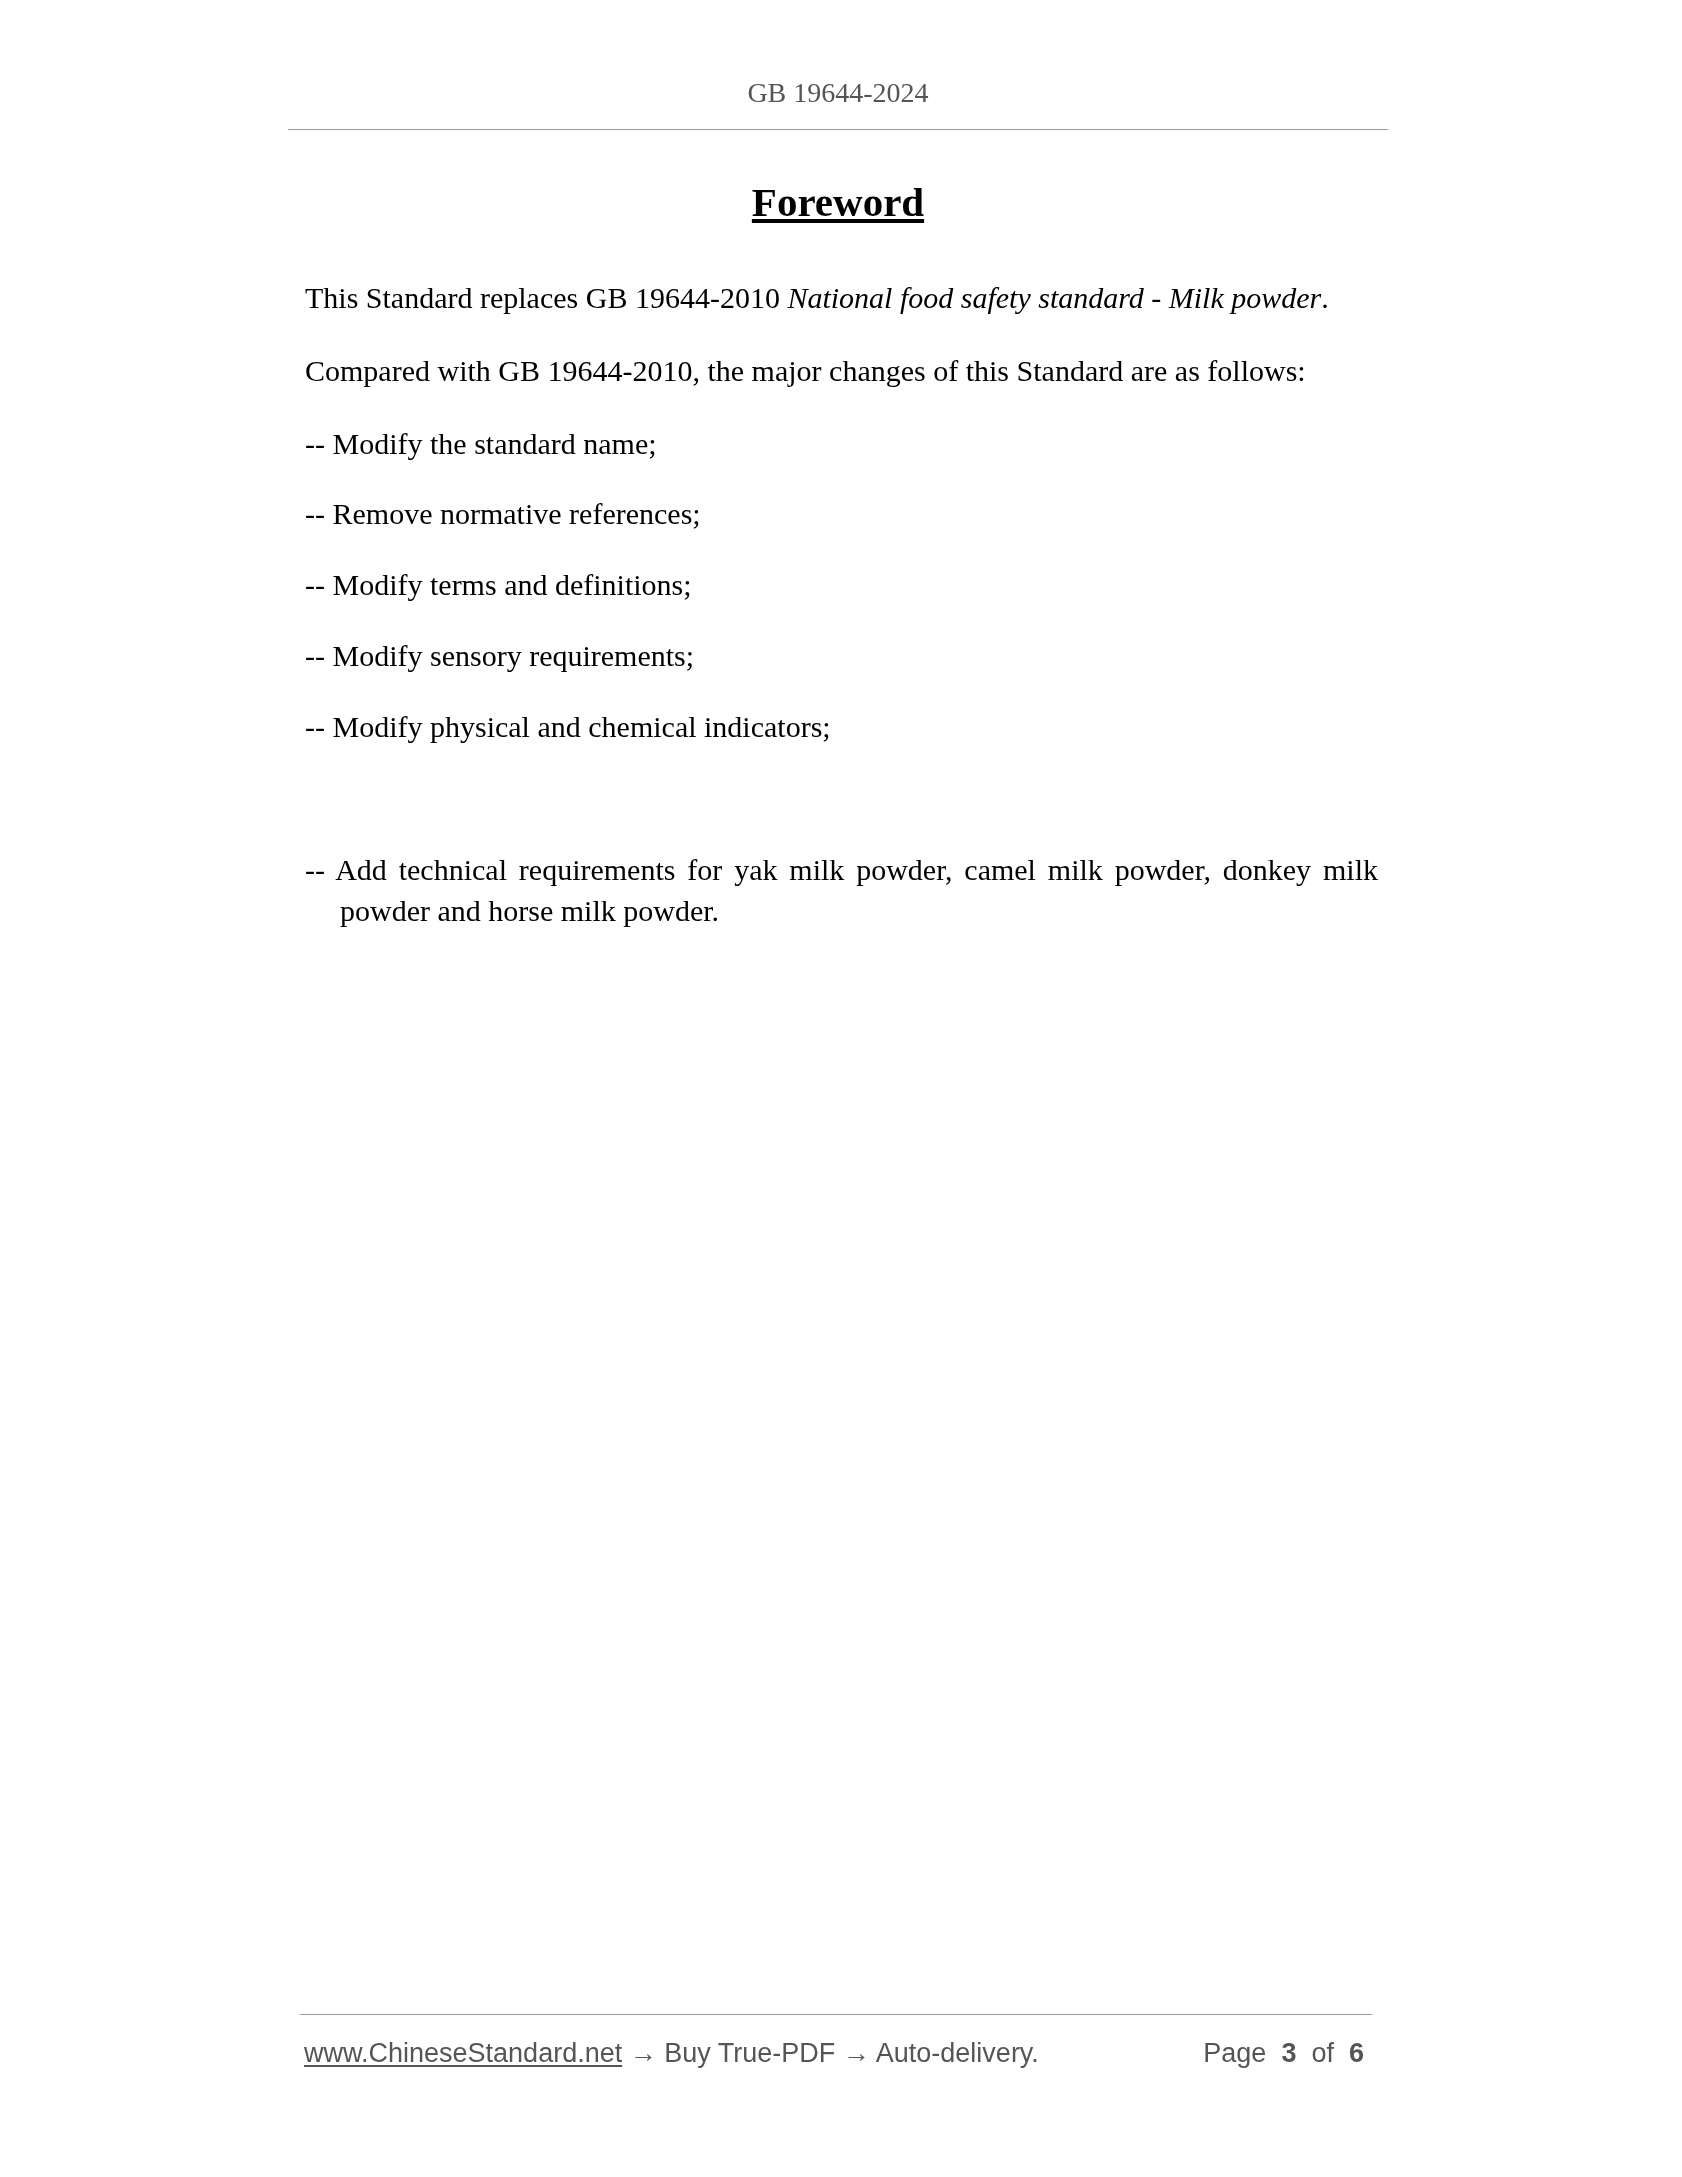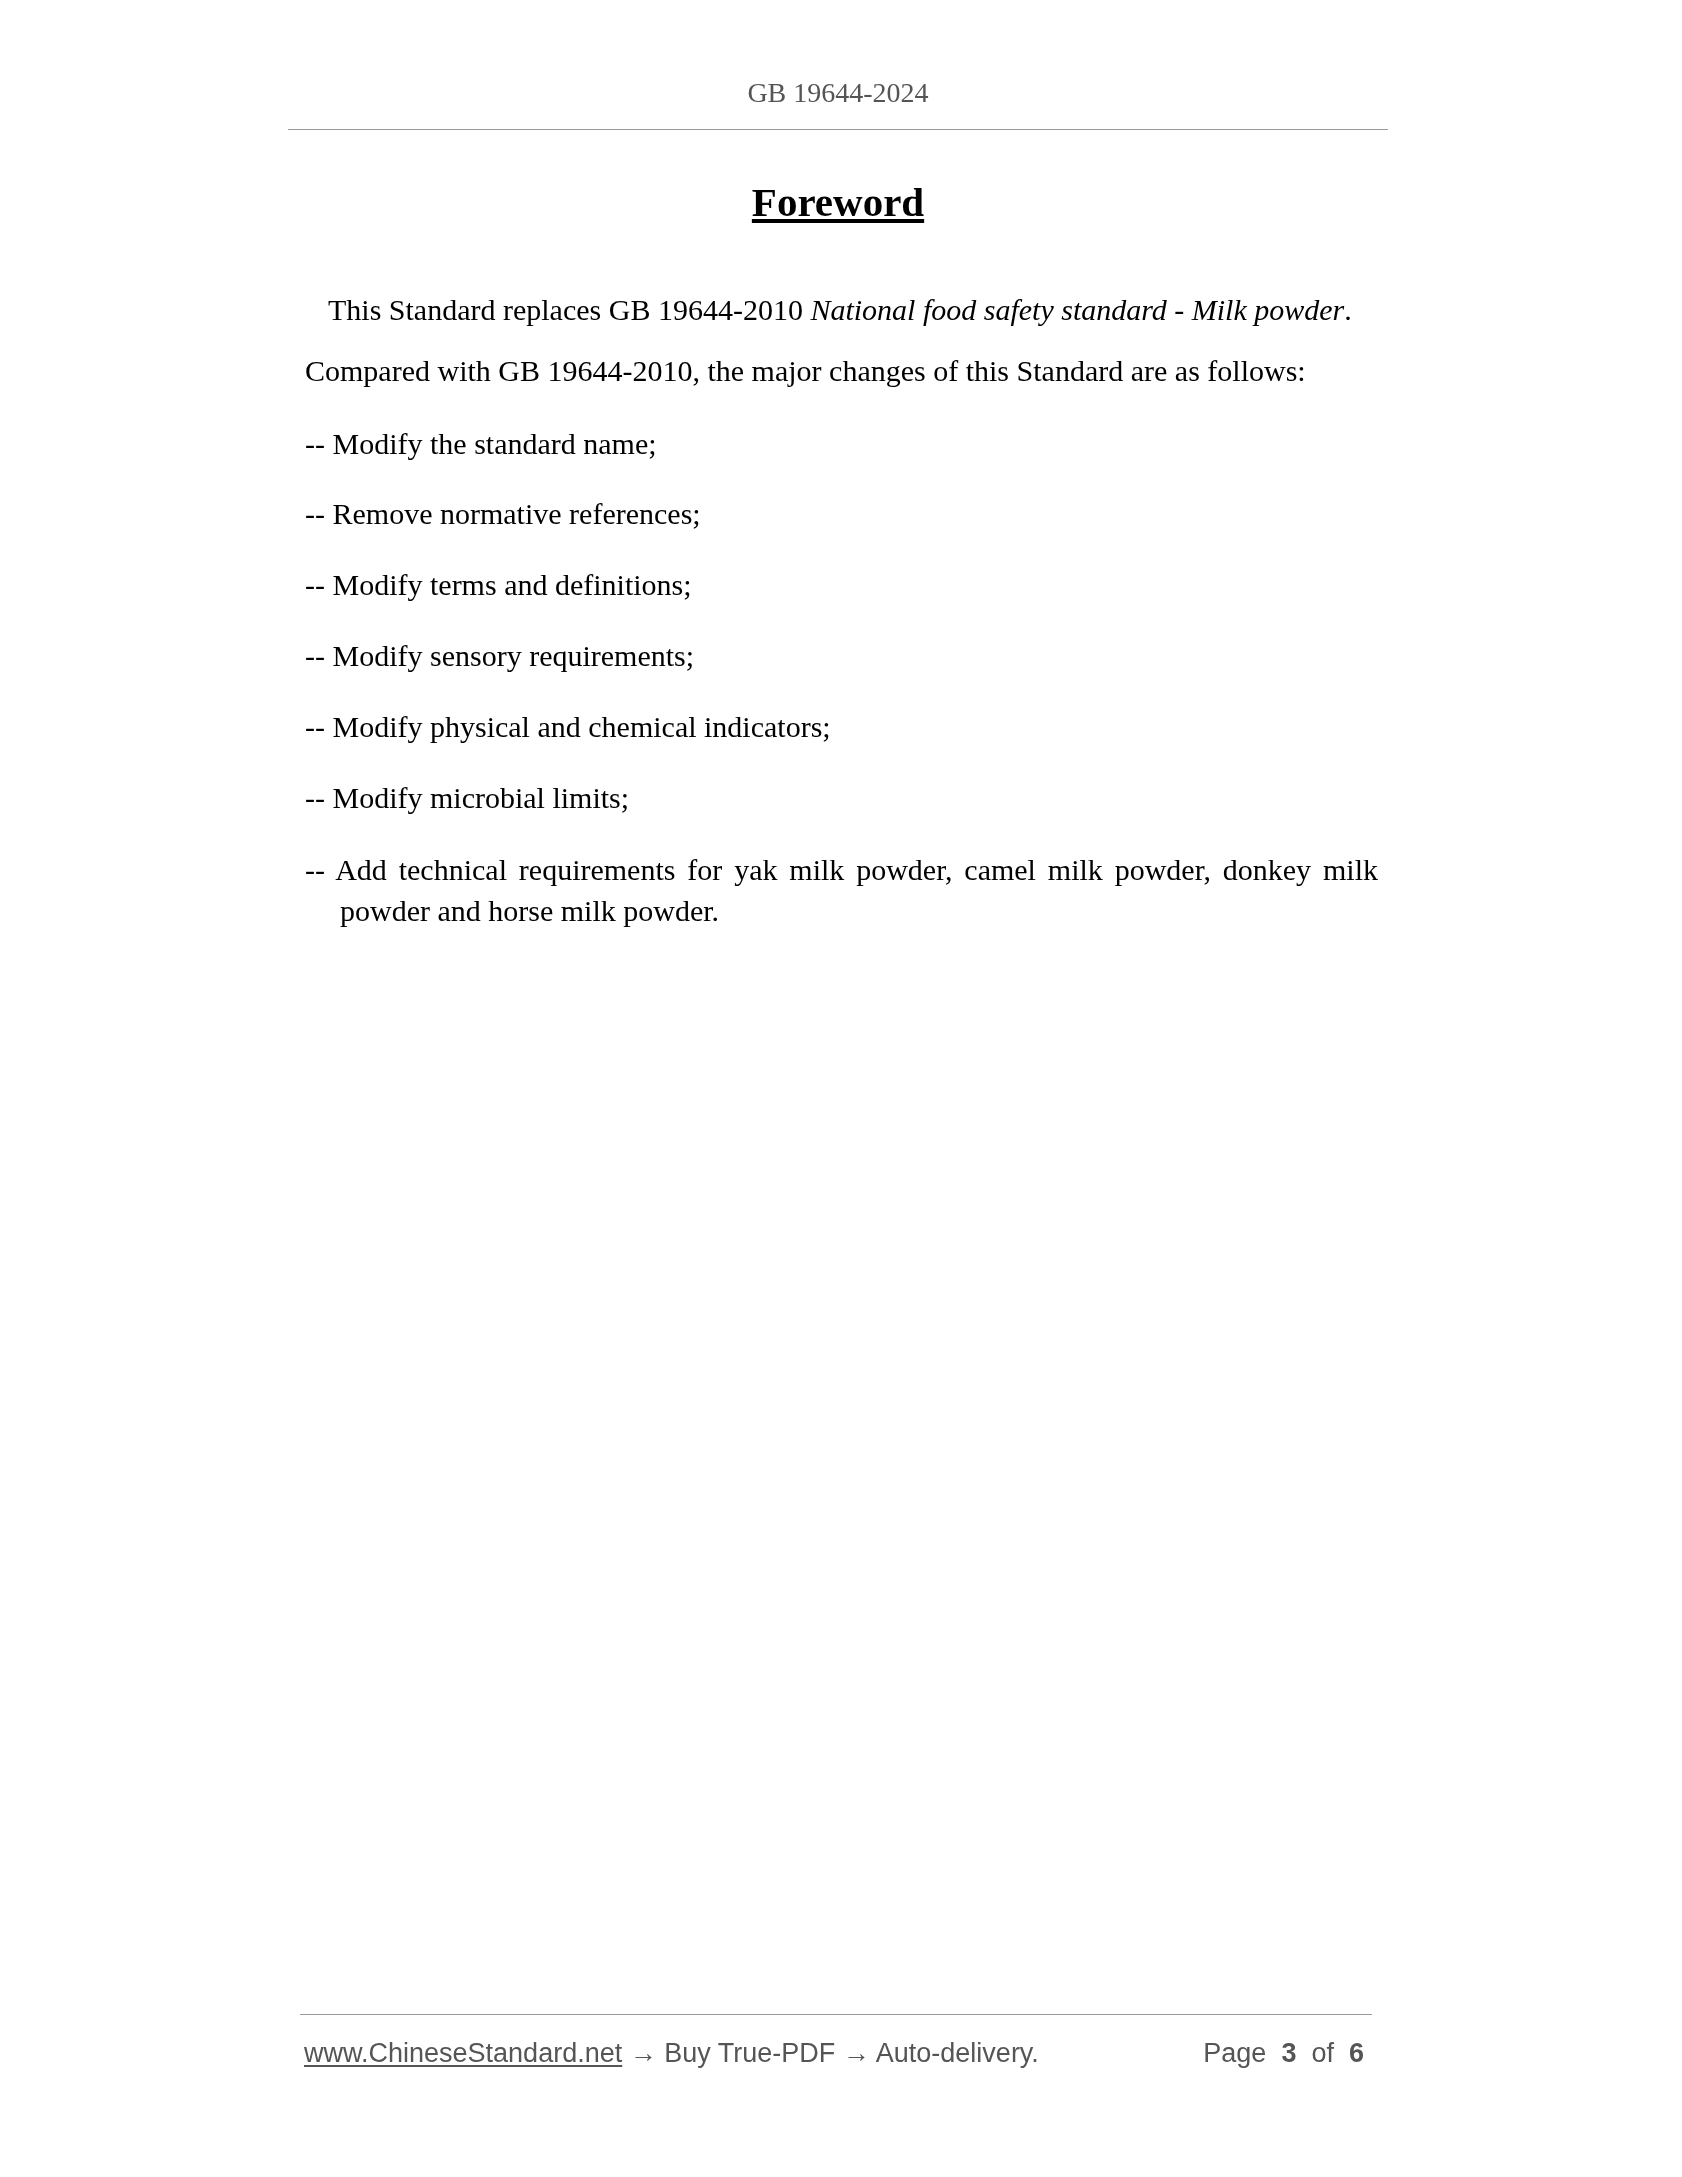--- a/index.html
+++ b/index.html
@@ -50,30 +50,29 @@
 </head>
 <body>
 
 <div class="page">
 
   <div class="running-header">GB 19644-2024</div>
   <div class="header-rule"></div>
 
   <h1 class="title" style="margin:0;">Foreword</h1>
 
-  <p class="para" style="top:289px;margin-left:23px;"><span>This Standard replaces GB 19644-2010 </span><em>National food safety standard - Milk powder</em><span>.</span></p>
+  <p class="para" style="top:277px;"><span>This Standard replaces GB 19644-2010 </span><em>National food safety standard - Milk powder</em><span>.</span></p>
 
   <p class="para" style="top:350px;">Compared with GB 19644-2010, the major changes of this Standard are as follows:</p>
 
   <p class="para" style="top:423px;">-- Modify the standard name;</p>
   <p class="para" style="top:493px;">-- Remove normative references;</p>
   <p class="para" style="top:564px;">-- Modify terms and definitions;</p>
   <p class="para" style="top:635px;">-- Modify sensory requirements;</p>
   <p class="para" style="top:706px;">-- Modify physical and chemical indicators;</p>
-  <p class="para" style="top:777px;">-- Modify microbial limits;</p>
   <p class="para wrap hang" style="top:849px;font-family:Liberation Serif, serif;">-- Add technical requirements for yak milk powder, camel milk powder, donkey milk powder and horse milk powder.</p>
 
   <div class="footer-rule"></div>
 
   <div class="footer">
     <div class="left">
       <a>www.ChineseStandard.net</a>
       <span>→</span>
       <span>Buy True-PDF</span>
       <span>→</span>

